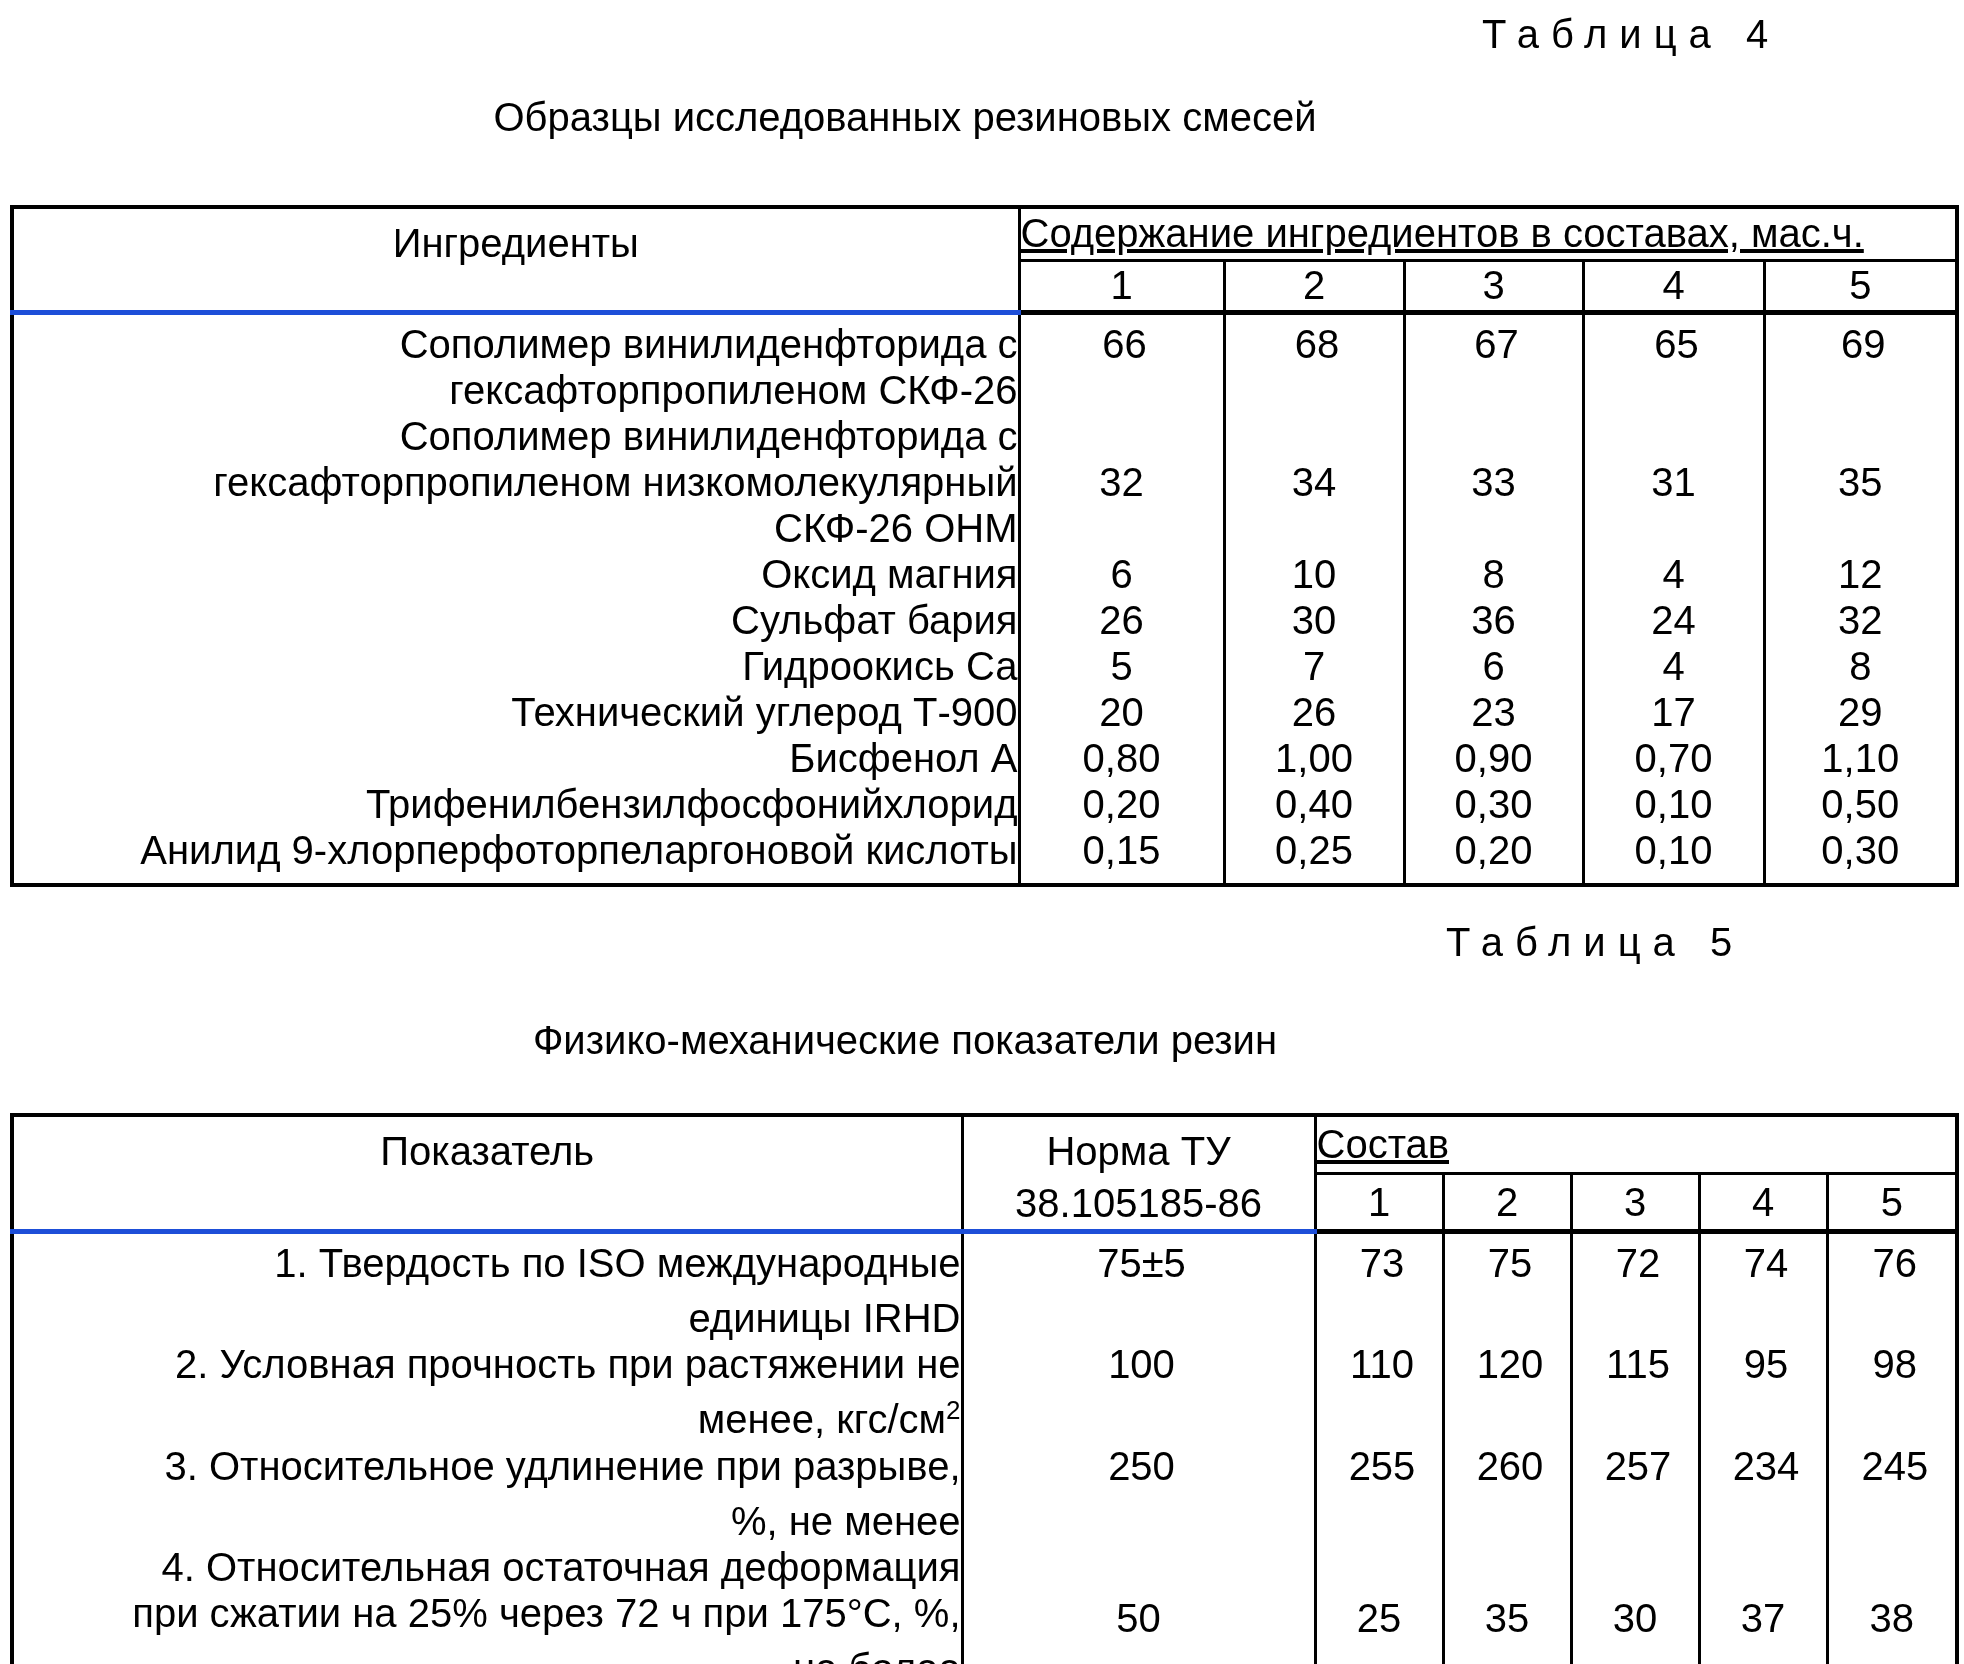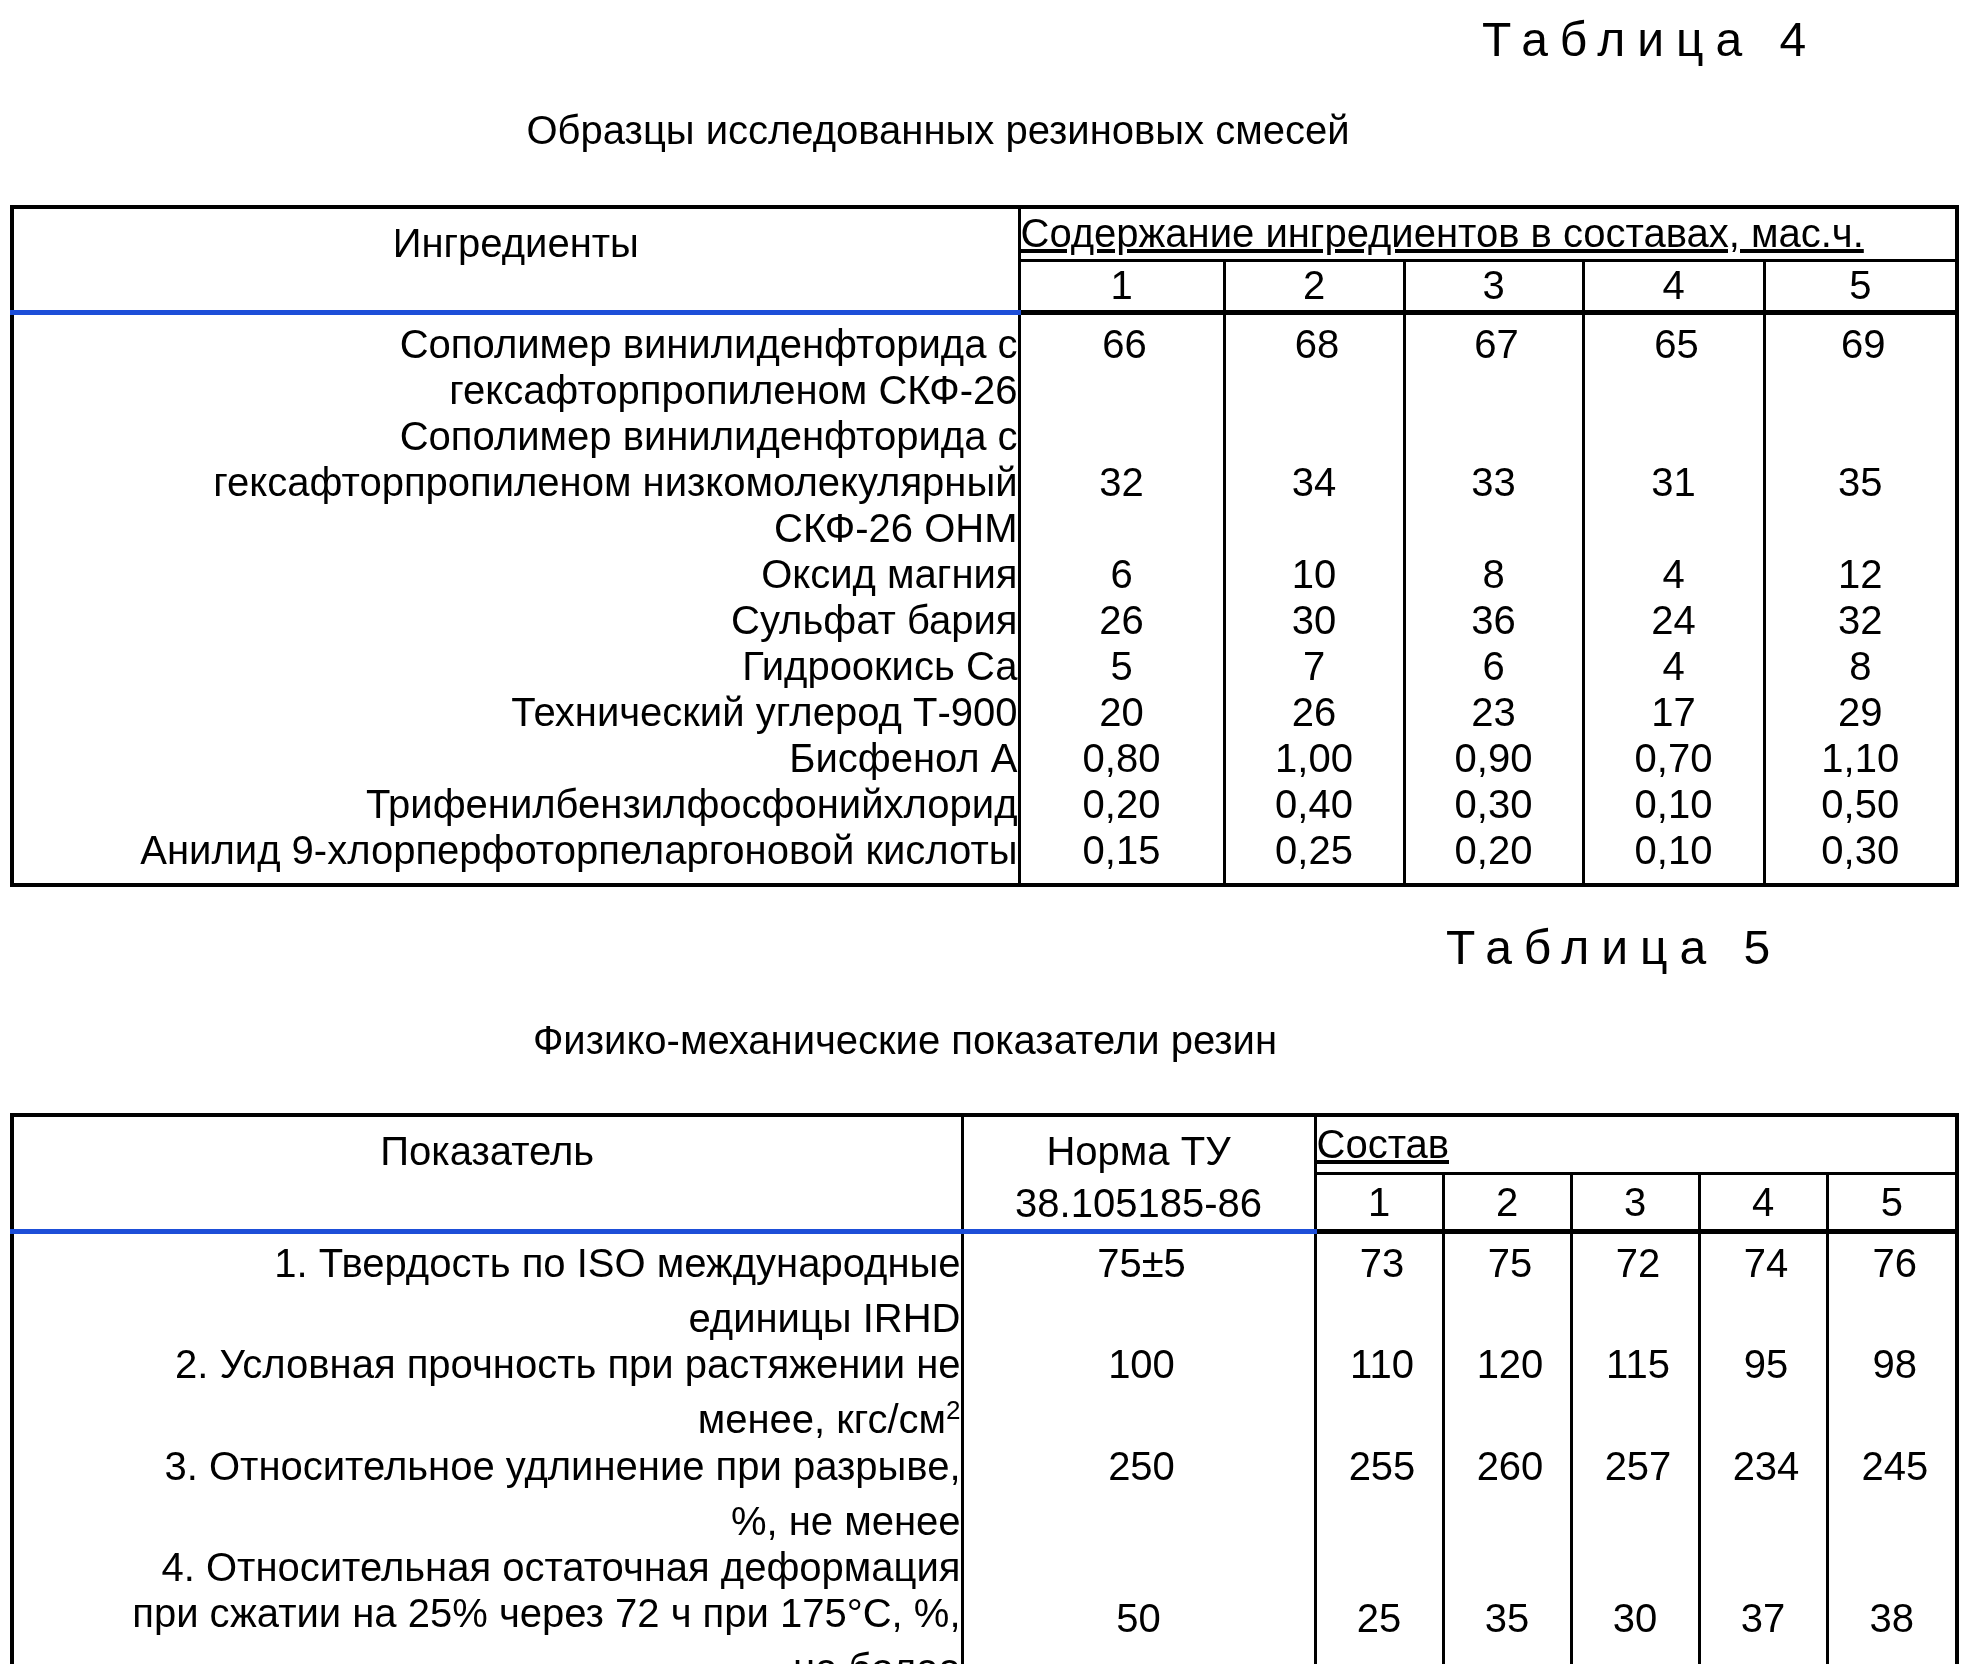--- a/index.html
+++ b/index.html
@@ -10,35 +10,35 @@
   }
   .page {
     position: relative;
     width: 1964px;
     height: 1664px;
     background: #ffffff;
     overflow: hidden;
   }
   .caption {
     position: absolute;
-    font-size: 48px;
+    font-size: 40px;
     letter-spacing: 12px;
     white-space: nowrap;
   }
   #caption-t4 { top: 12px;  left: 1482px; }
   #caption-t5 { top: 920px; left: 1446px; }
   .doc-title {
     position: absolute;
     left: 0;
     width: 1810px;
     text-align: center;
     font-size: 40px;
     white-space: nowrap;
   }
-  #title-t4 { top: 108px; margin-left: 33px; }
+  #title-t4 { top: 95px; }
   #title-t5 { top: 1018px; }
 
   table.tbl {
     position: absolute;
     border-collapse: collapse;
     table-layout: fixed;
     border: 4px solid #000;
     font-size: 40px;
   }
   .tbl th { font-weight: normal; }

